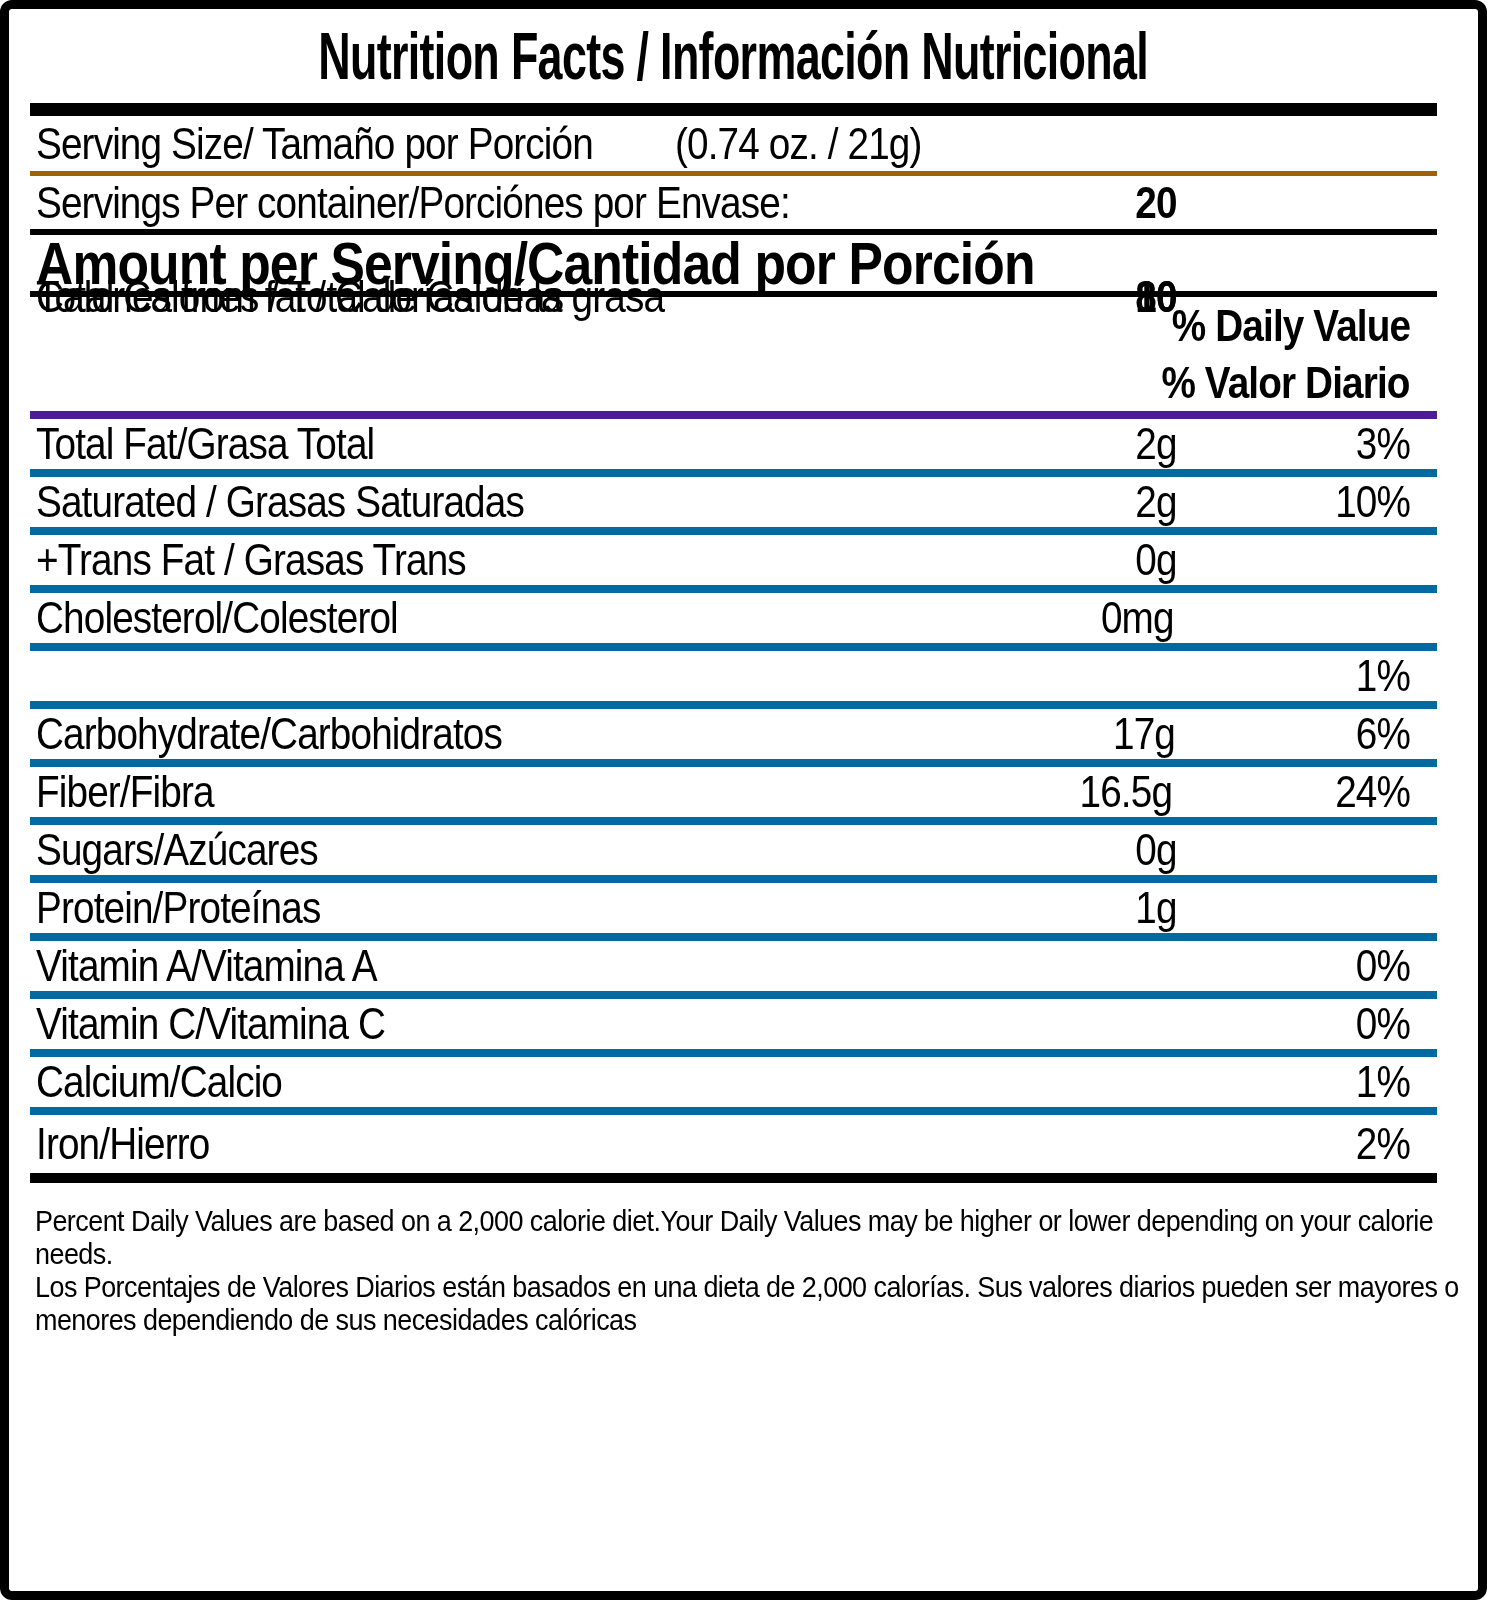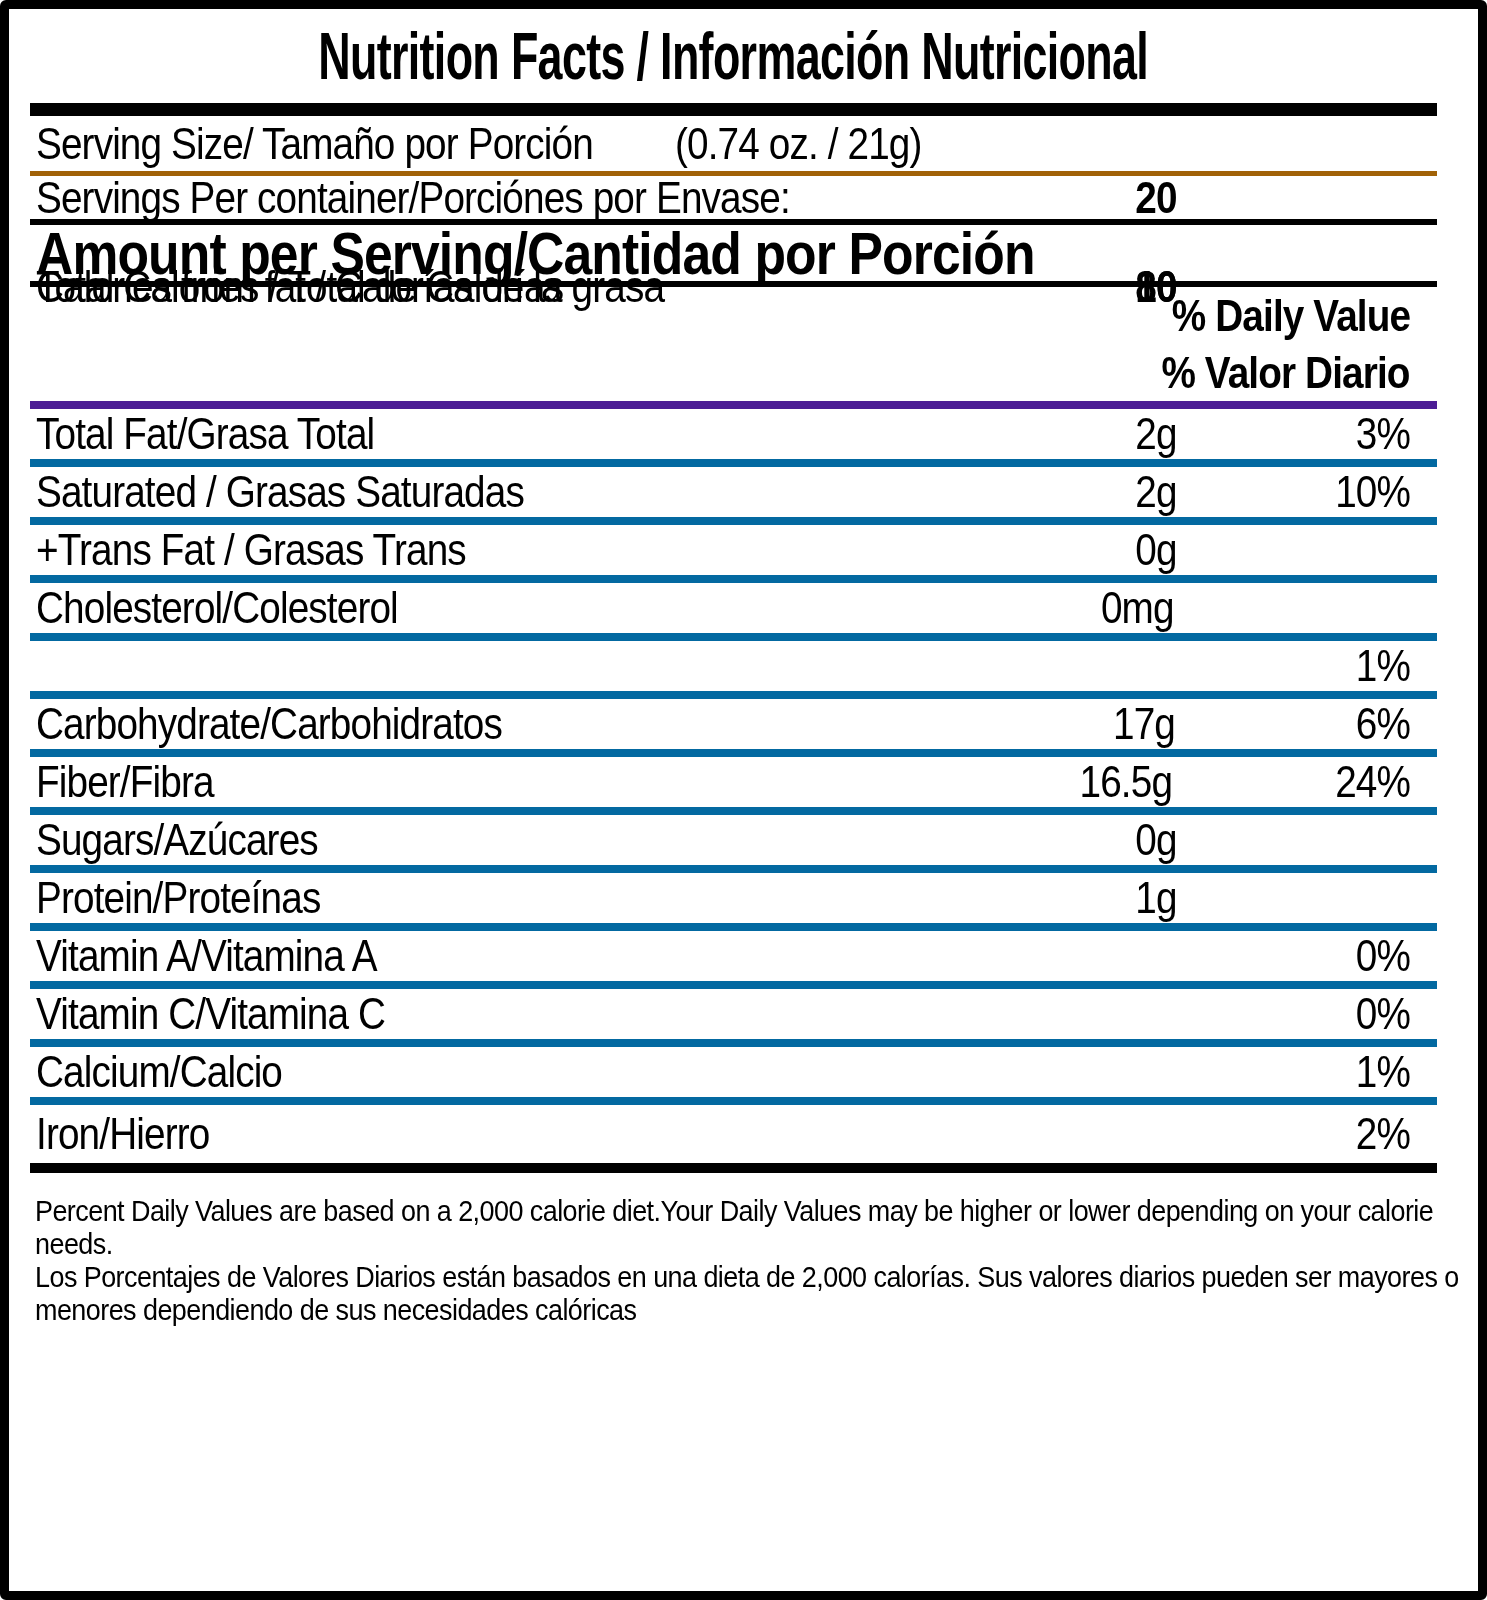--- a/index.html
+++ b/index.html
@@ -4,21 +4,21 @@
 <style>
   html, body { margin: 0; padding: 0; background: #fff; }
   * { box-sizing: border-box; }
 
   .nf-label {
     position: relative;
     width: 1487px;
     height: 1600px;
     background: #ffffff;
     border: 9px solid #000;
-    border-radius: 6px;
+    border-radius: 12px;
     font-family: "Liberation Sans", "DejaVu Sans", sans-serif;
     color: #000;
     overflow: hidden;
   }
 
   .inner {
     margin-left: 21px;
     width: 1407px;
   }
 
@@ -42,21 +42,21 @@
   
   .cond {
     display: inline-block;
     letter-spacing: -1px;
     white-space: nowrap;
   }
 
   
   .row { position: relative; }
   .row-serving  { height: 60px; border-bottom: 5px solid #a16207; }
-  .row-servings { height: 49px; border-bottom: 6px solid #000; }
+  .row-servings { height: 59px; border-bottom: 6px solid #000; }
   .row-header   { height: 62px; border-bottom: 6px solid #000; }
   .row-dv       { height: 122px; border-bottom: 8px solid #4c1d95;
                   display: flex; flex-direction: column; }
   .n-row        { height: 58px; border-bottom: 8px solid #0369a1; }
   .nutrients .n-row:last-child { border-bottom: none; }
 
   .lbl-col, .amt-col, .pct-col, .sv-col {
     position: absolute;
     top: 50%;
     transform: translateY(-50%);

